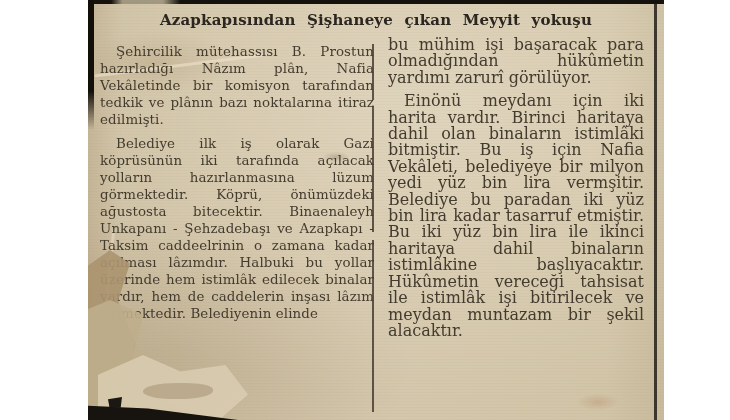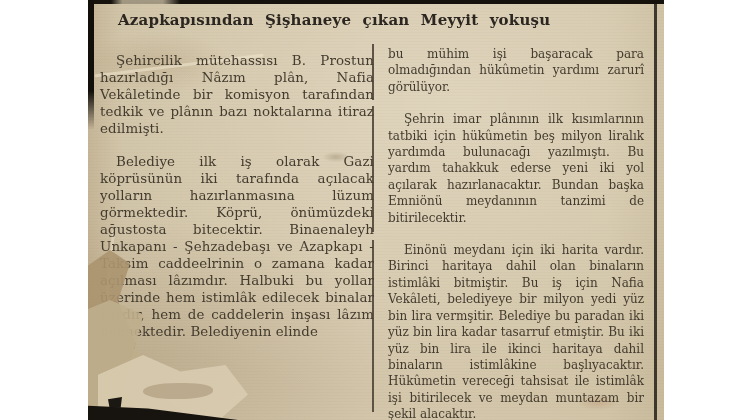--- a/index.html
+++ b/index.html
@@ -46,29 +46,29 @@
   .stain-c{position:absolute;left:230px;top:150px;width:36px;height:14px;
     background:radial-gradient(50% 50% at 50% 50%, rgba(90,70,45,.25), rgba(0,0,0,0) 75%);}
   
   .rule-center{position:absolute;left:284px;width:2px;background:#463e31;opacity:.85;}
   .rc-1{top:44px;height:56px;}
   .rc-2{top:106px;height:126px;}
   .rc-3{top:240px;height:172px;}
   .rule-right{position:absolute;left:566px;top:0;width:3px;height:420px;background:#2d2820;opacity:.9;}
   
   .headline{
-    position:absolute;left:30px;right:30px;top:11px;
+    position:absolute;left:30px;right:30px;top:11px;text-align:center;
     font-weight:bold;font-size:15px;color:#2c2620;word-spacing:6px;letter-spacing:.2px;
   }
   .col{position:absolute;color:#433b2e;}
-  .col p{margin:16px 0 7px 0;text-align:justify;}
+  .col p{margin:7px 0 7px 0;text-align:justify;}
   .col-left{left:12px;top:36px;width:274px;}
   .col-left p{font-size:13.4px;line-height:17px;letter-spacing:.1px;}
   .col-right{left:300px;top:30px;width:256px;}
-  .col-right p{font-size:12px;line-height:16.4px;}
+  .col-right p{font-size:16px;line-height:16.4px;}
   .indent{text-indent:16px;}
 </style>
 </head>
 <body>
 
 <div class="clipping">
 
   <div class="stain-a"></div>
   <div class="stain-b"></div>
   <div class="stain-c"></div>
@@ -77,21 +77,20 @@
 
   <div class="headline">Azapkapısından Şişhaneye çıkan Meyyit yokuşu</div>
 
   <div class="col col-left">
     <p class="indent">Şehircilik mütehassısı B. Prostun hazırladığı Nâzım plân, Nafia Vekâletinde bir komisyon tarafından tedkik ve plânın bazı noktalarına itiraz edilmişti.</p>
     <p class="indent">Belediye ilk iş olarak Gazi köprüsünün iki tarafında açılacak yolların hazırlanmasına lüzum görmektedir. Köprü, önümüzdeki ağustosta bitecektir. Binaenaleyh Unkapanı - Şehzadebaşı ve Azapkapı - Taksim caddeelrinin o zamana kadar açılması lâzımdır. Halbuki bu yollar üzerinde hem istimlâk edilecek binalar vardır, hem de caddelerin inşası lâzım gelmektedir. Belediyenin elinde</p>
   </div>
 
   <div class="col col-right">
     <p>bu mühim işi başaracak para olmadığından hükûmetin yardımı zarurî görülüyor.</p>
-    <p class="indent">Şehrin imar plânının ilk kısımlarının tatbiki için hükûmetin beş milyon liralık yardımda bulunacağı yazılmıştı. Bu yardım tahakkuk ederse yeni iki yol açılarak hazırlanacaktır. Bundan başka Emniönü meydanının tanzimi de bitirilecektir.</p>
     <p class="indent">Einönü meydanı için iki harita vardır. Birinci haritaya dahil olan binaların istimlâki bitmiştir. Bu iş için Nafia Vekâleti, belediyeye bir milyon yedi yüz bin lira vermşitir. Belediye bu paradan iki yüz bin lira kadar tasarruf etmiştir. Bu iki yüz bin lira ile ikinci haritaya dahil binaların istimlâkine başlıyacaktır. Hükûmetin vereceği tahsisat ile istimlâk işi bitirilecek ve meydan muntazam bir şekil alacaktır.</p>
   </div>
 
   <div class="rule-center rc-1"></div>
   <div class="rule-center rc-2"></div>
   <div class="rule-center rc-3"></div>
   <div class="rule-right"></div>
 
   <div class="tear-dark"></div>
   <div class="tear-mid"></div>

